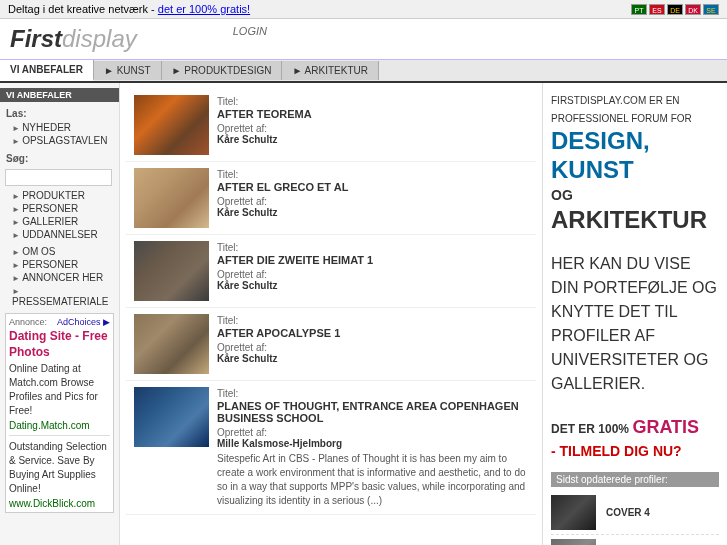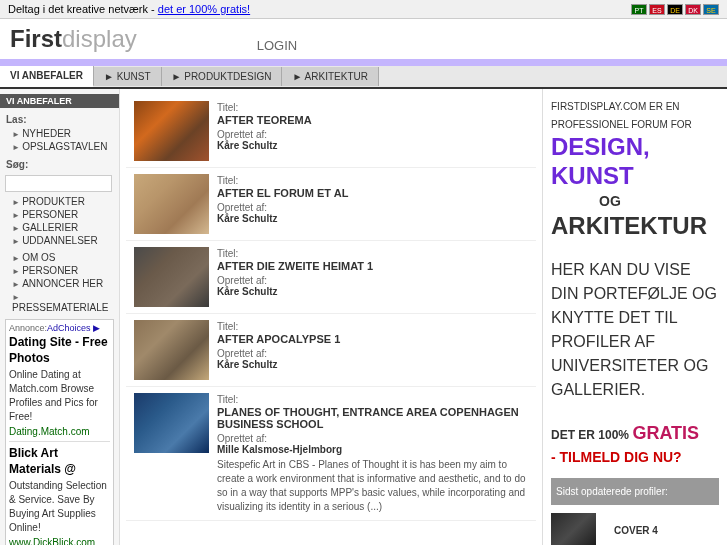--- a/index.html
+++ b/index.html
@@ -14,24 +14,25 @@
       justify-content: space-between;
       padding: 3px 8px;
       font-size: 11px;
     }
     #flag-icons { display: flex; gap: 2px; }
     .flag { width: 16px; height: 11px; display: inline-block; border: 1px solid #999; font-size: 8px; overflow: hidden; }
 
     
     #header {
       display: flex;
-      align-items: flex-end;
+      align-items: flex-start;
       background: #fff;
       padding: 6px 10px;
-      border-bottom: 7px solid #c4b5fd;
+      border-bottom: 1px solid #c4b5fd;
+      font-style: italic;
     }
     #logo { font-size: 22px; font-weight: bold; color: #333; }
     #logo span { color: #999; font-weight: normal; }
     #login-area { margin-left: auto; font-size: 11px; color: #666; }
 
     
     #nav-strip {
       background: #e8e8e8;
       border-bottom: 2px solid #333;
       display: flex;
@@ -97,22 +98,22 @@
     }
 
     
     #ad-box {
       border: 1px solid #ccc;
       margin: 5px;
       padding: 3px;
       font-size: 10px;
       background: #fff;
     }
-    #ad-box .ad-header { font-size: 9px; color: #666; margin-bottom: 2px; display: flex; align-items: center; }
-    #ad-box .ad-title { font-size: 12px; font-weight: bold; color: #000000; text-decoration: none; line-height: 1.3; }
+    #ad-box .ad-header { font-size: 9px; color: #666; margin-bottom: 2px; display: flex; justify-content: space-between; align-items: center; }
+    #ad-box .ad-title { font-size: 12px; font-weight: bold; color: #be185d; text-decoration: none; line-height: 1.3; }
     #ad-box .ad-text { font-size: 10px; color: #333; line-height: 1.4; margin: 2px 0; }
     #ad-box .ad-url { color: #006600; font-size: 10px; }
     #ad-box hr { border: none; border-top: 1px solid #ddd; margin: 4px 0; }
 
     
     #content {
       flex: 1;
       padding: 6px;
       background: #fff;
     }
@@ -142,36 +143,36 @@
 
     
     #right-panel {
       width: 185px;
       min-width: 185px;
       padding: 8px;
       background: #fff;
       border-left: 1px solid #ddd;
     }
     #promo-text { font-size: 12px; color: #333; line-height: 1.5; margin-bottom: 10px; }
-    #promo-text .big-red { color: #6d28d9; font-size: 24px; font-weight: bold; line-height: 1.2; text-align: right; }
+    #promo-text .big-red { color: #0369a1; font-size: 24px; font-weight: bold; line-height: 1.2; text-align: right; }
     #promo-text .big-dark { color: #333; font-size: 24px; font-weight: bold; line-height: 1.2; margin-top: 16px; }
     #promo-text .gratis { color: #be185d; font-size: 18px; font-weight: bold; }
     #promo-text .tilmeld { color: #cc0000; font-size: 14px; font-weight: bold; text-decoration: none; }
     
     #profiles-section { margin-top: 8px; }
     .profiles-header {
       background: #999;
       color: #fff;
       font-size: 10px;
-      padding: 8px 5px;
+      padding: 2px 5px;
       margin-bottom: 4px;
     }
     .profile-item {
       display: flex;
-      gap: 18px;
+      gap: 10px;
       align-items: center;
       padding: 4px 0;
       border-bottom: 1px dashed #ddd;
     }
     .profile-thumb {
       width: 45px;
       height: 35px;
       background: #aaa;
       overflow: hidden;
       display: flex;
@@ -205,21 +206,21 @@
     <span class="flag" style="background:#000; color:#ffcc00; font-size:7px; text-align:center; line-height:11px;">DE</span>
     <span class="flag" style="background:#c60c30; color:#fff; font-size:7px; text-align:center; line-height:11px;">DK</span>
     <span class="flag" style="background:#006aa7; color:#fecc02; font-size:7px; text-align:center; line-height:11px;">SE</span>
   </div>
 </div>
 
 <div id="header">
   <div id="logo">
     <span style="color:#333; font-weight:bold; font-size:24px;">First</span><span style="color:#aaa; font-size:24px;">display</span>
   </div>
-  <div id="login-area" style="margin-left: 120px; font-size:13px; color:#666;">
+  <div id="login-area" style="margin-left: 96px; font-size:11px; color:#666;">
     <span>LOGIN</span>
   </div>
 </div>
 
 <div id="nav-strip">
   <a class="nav-tab active" href="#">
     <span>VI ANBEFALER</span>
   </a>
   <a class="nav-tab" href="#">
     <span>► KUNST</span>
@@ -262,21 +263,20 @@
 
     <div id="ad-box">
       <div class="ad-header">
         <span>Annonce:</span>
         <span style="font-size:9px; color:#1a0dab;">AdChoices ▶</span>
       </div>
       <a href="#" class="ad-title">Dating Site - Free Photos</a>
       <div class="ad-text">Online Dating at Match.com Browse Profiles and Pics for Free!</div>
       <div class="ad-url">Dating.Match.com</div>
       <hr>
-      <a href="#" class="ad-title">Blick Art Materials @</a>
       <div class="ad-text">Outstanding Selection &amp; Service. Save By Buying Art Supplies Online!</div>
       <div class="ad-url">www.DickBlick.com</div>
       
       
       
       
       
       
     </div>
   </div>
@@ -291,21 +291,21 @@
       <div class="title">AFTER TEOREMA</div>
       <div class="creator-label">Oprettet af:</div>
       <div class="creator-name">Kåre Schultz</div>
       
     </div>
   </div>
         <div class="artwork-row">
     <div class="artwork-thumb thumb-2"></div>
     <div class="artwork-info">
       <span class="label">Titel:</span>
-      <div class="title">AFTER EL FORUM ET AL</div>
+      <div class="title">AFTER EL GRECO ET AL</div>
       <div class="creator-label">Oprettet af:</div>
       <div class="creator-name">Kåre Schultz</div>
       
     </div>
   </div>
         <div class="artwork-row">
     <div class="artwork-thumb thumb-3"></div>
     <div class="artwork-info">
       <span class="label">Titel:</span>
       <div class="title">AFTER DIE ZWEITE HEIMAT 1</div>
@@ -336,21 +336,21 @@
   </div>
       </div>
   </div>
 
   <div id="right-panel">
     <div id="promo-text">
       <span style="font-size:10px; color:#333;">FIRSTDISPLAY.COM ER EN PROFESSIONEL FORUM FOR</span>
       <br>
       <span class="big-red">DESIGN, KUNST</span>
       <br>
-      <span style="font-size:14px; color:#333; font-weight:bold;margin-left:48px;">OG</span>
+      <span style="font-size:14px; color:#333; font-weight:bold;">OG</span>
       <span class="big-dark">ARKITEKTUR</span>
       <br><br>
       <span style="font-size:16px; color:#333;">HER KAN DU VISE DIN PORTEFØLJE OG KNYTTE DET TIL PROFILER AF UNIVERSITETER OG GALLERIER.</span>
       <br><br>
       <span style="font-size:12px; color:#333; font-weight:bold;">DET ER 100%</span>
       <span class="gratis">GRATIS</span>
       <br>
       <a href="#" class="tilmeld">- TILMELD DIG NU?</a>
     </div>
 

